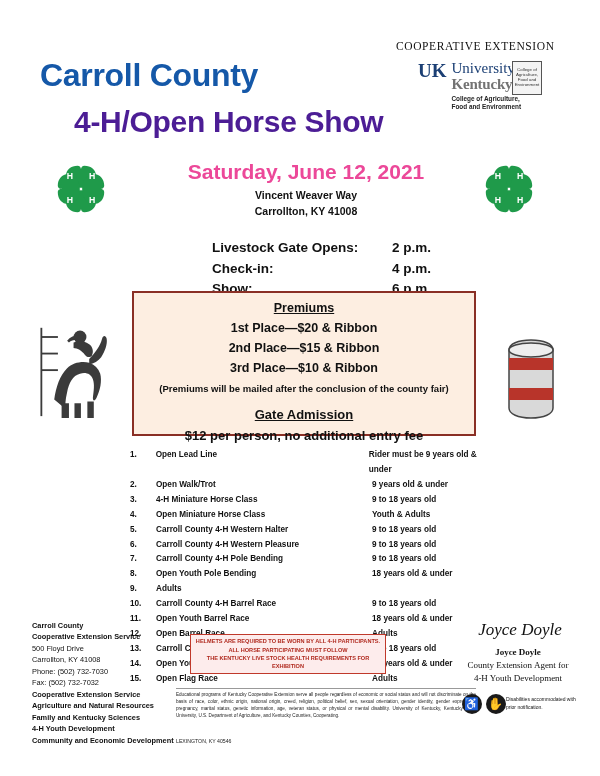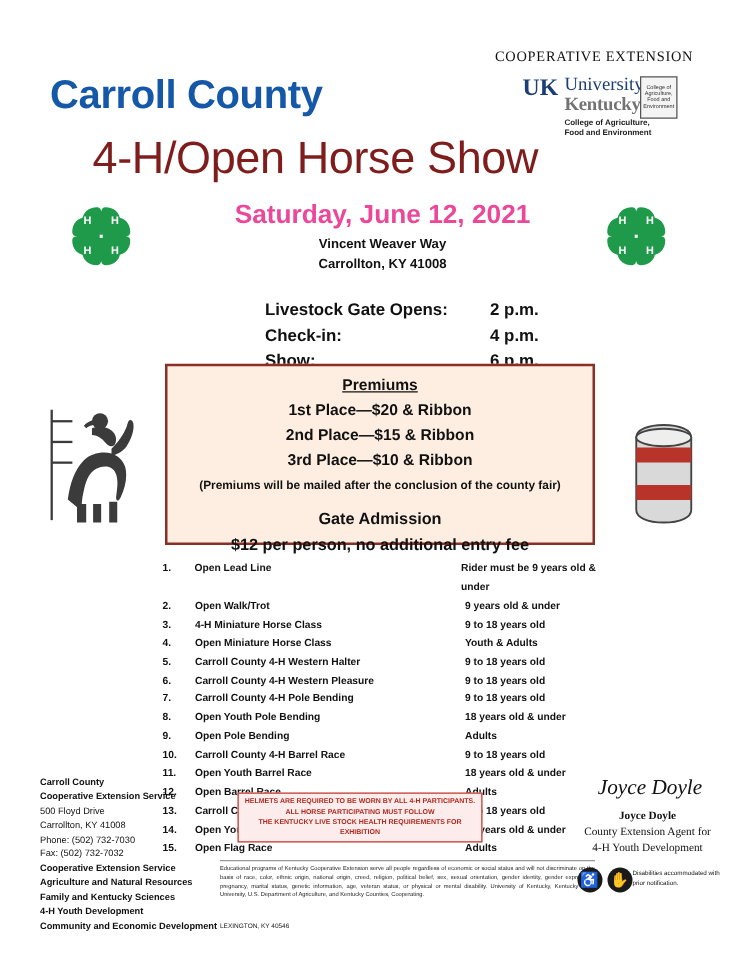--- a/index.html
+++ b/index.html
@@ -46,21 +46,21 @@
   
   .title1 {
     position:absolute; top:57px; left:40px;
     font-family:"Liberation Sans", sans-serif;
     font-weight:bold; font-size:32px; color:#1558a8;
     letter-spacing:-0.3px;
   }
   .title2 {
     position:absolute; top:105px; left:74px;
     font-family:"Liberation Sans", sans-serif;
-    font-weight:normal; font-size:36px; color:#7f1d1d;
+    font-weight:bold; font-size:30px; color:#4c1d95;
     letter-spacing:-0.3px;
   }
 
   
   .clover { position:absolute; width:58px; height:58px; }
   .clover.left { top:160px; left:52px; }
   .clover.right { top:160px; left:480px; }
 
   
   .date-line {
@@ -81,21 +81,21 @@
 
   
   .prem-box {
     position:absolute; top:291px; left:132px; width:344px; height:145px;
     border:2px solid #8a2f25; background:#fdeee1;
     text-align:center; padding-top:8px;
   }
   .prem-title { font-size:12.5px; font-weight:bold; text-decoration:underline; margin-bottom:3px; }
   .prem-line { font-size:12.5px; font-weight:bold; line-height:1.6; }
   .prem-note { font-size:9.5px; font-weight:bold; margin-top:5px; }
-  .gate-title { font-size:13px; font-weight:bold; margin-top:13px; }
+  .gate-title { font-size:13px; font-weight:bold; text-decoration:underline; margin-top:13px; }
   .gate-line { font-size:13px; font-weight:bold; margin-top:6px; }
 
   
   .classes { position:absolute; top:448px; left:130px; width:370px; }
   .cls-row { display:flex; font-size:8.2px; font-weight:bold; line-height:1.82; }
   .cls-num { width:26px; }
   .cls-name { width:216px; }
   .cls-age { width:auto; }
 
   
@@ -295,21 +295,20 @@
         <span class="cls-name">Carroll County 4-H Pole Bending</span>
         <span class="cls-age">9 to 18 years old</span>
       </div>
     <div class="cls-row">
         <span class="cls-num">8.</span>
         <span class="cls-name">Open Youth Pole Bending</span>
         <span class="cls-age">18 years old &amp; under</span>
       </div>
     <div class="cls-row">
         <span class="cls-num">9.</span>
-        <span class="cls-name">Open Pole Bending</span>
         <span class="cls-age">Adults</span>
       </div>
     <div class="cls-row">
         <span class="cls-num">10.</span>
         <span class="cls-name">Carroll County 4-H Barrel Race</span>
         <span class="cls-age">9 to 18 years old</span>
       </div>
     <div class="cls-row">
         <span class="cls-num">11.</span>
         <span class="cls-name">Open Youth Barrel Race</span>

